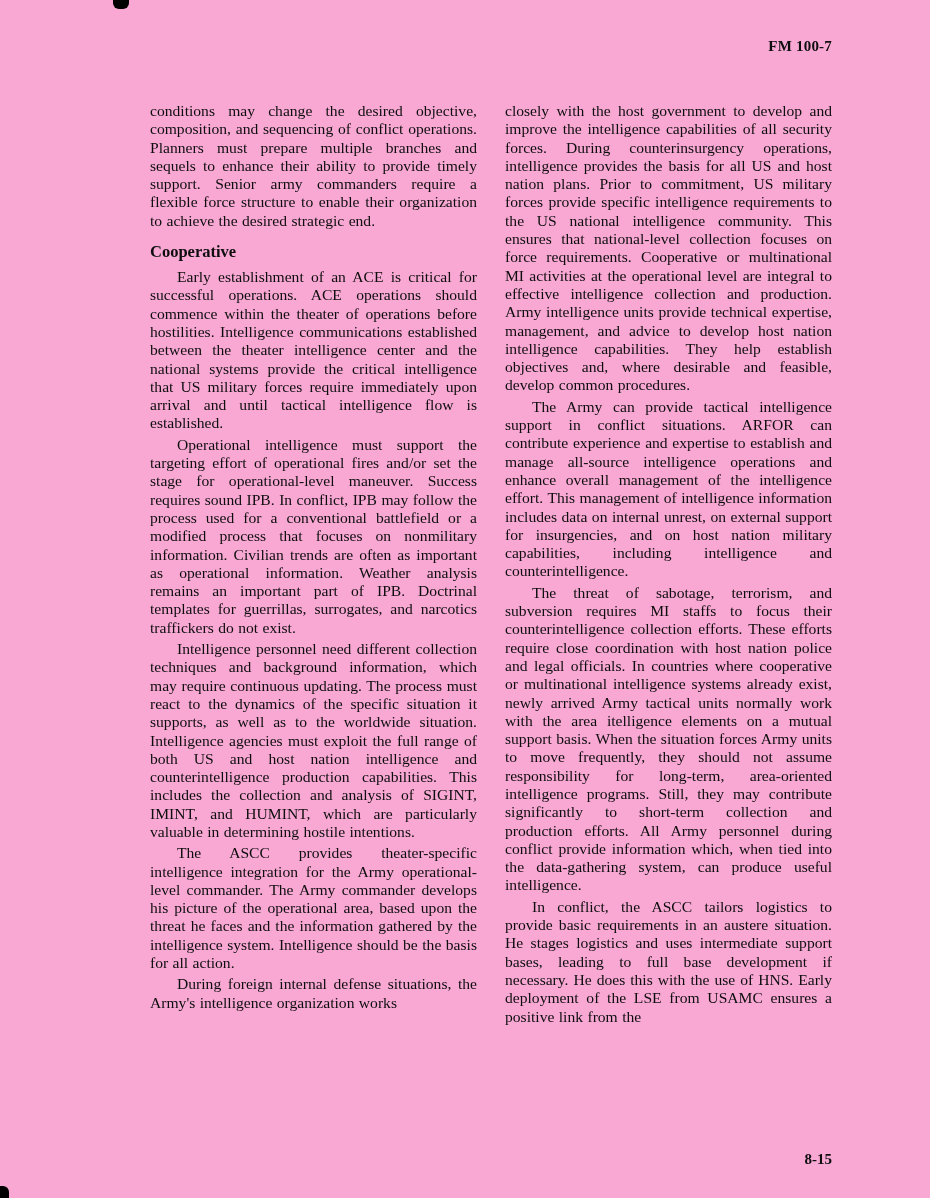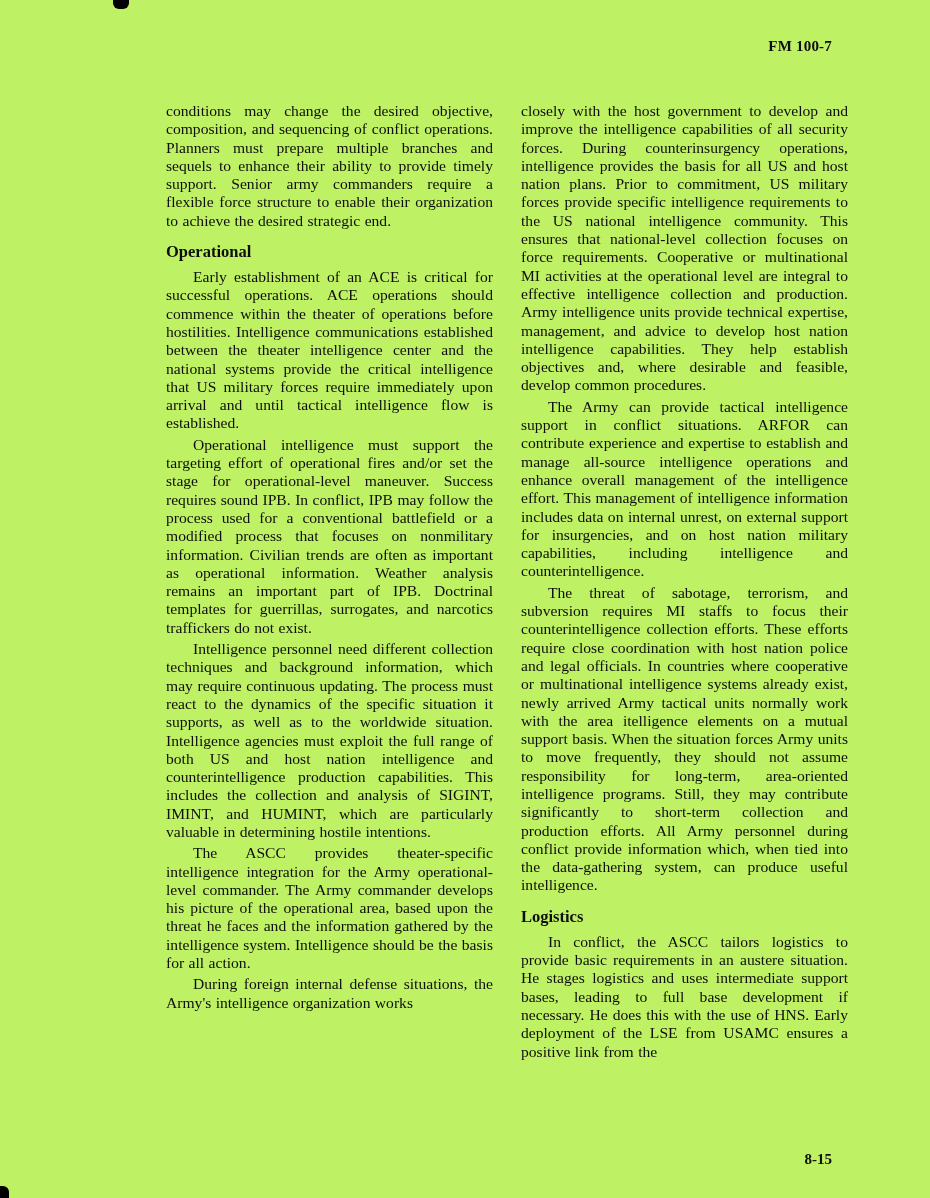--- a/index.html
+++ b/index.html
@@ -4,37 +4,37 @@
 <style>
   html, body {
     margin: 0;
     padding: 0;
     background: #e8e8e8;
   }
   .page {
     position: relative;
     width: 930px;
     height: 1198px;
-    background: #bef264;
+    background: #f9a8d4;
     font-family: "Liberation Serif", "DejaVu Serif", serif;
     color: #0e0e0e;
     overflow: hidden;
   }
   .doc-header {
     position: absolute;
     top: 38px;
     right: 98px;
     font-size: 15px;
     font-weight: bold;
     letter-spacing: 0.2px;
   }
   .columns {
     position: absolute;
     top: 102px;
-    left: 166px;
+    left: 150px;
     width: 683px;
     display: flex;
     gap: 28px;
   }
   .col {
     width: 327px;
     flex: 0 0 327px;
   }
   .para {
     margin: 0 0 3px 0;
@@ -87,33 +87,32 @@
   <div class="artifact artifact-bottom-left"></div>
 
   <div class="doc-header">
     <span>FM 100-7</span>
   </div>
 
   <div class="columns">
 
     <div class="col">
       <p class="para">conditions may change the desired objective, composition, and sequencing of conflict operations. Planners must prepare multiple branches and sequels to enhance their ability to provide timely support. Senior army commanders require a flexible force structure to enable their organization to achieve the desired strategic end.</p>
-      <h3 class="heading">Operational</h3>
+      <h3 class="heading">Cooperative</h3>
       <p class="para indent">Early establishment of an ACE is critical for successful operations. ACE operations should commence within the theater of operations before hostilities. Intelligence communications established between the theater intelligence center and the national systems provide the critical intelligence that US military forces require immediately upon arrival and until tactical intelligence flow is established.</p>
       <p class="para indent">Operational intelligence must support the targeting effort of operational fires and/or set the stage for operational-level maneuver. Success requires sound IPB. In conflict, IPB may follow the process used for a conventional battlefield or a modified process that focuses on nonmilitary information. Civilian trends are often as important as operational information. Weather analysis remains an important part of IPB. Doctrinal templates for guerrillas, surrogates, and narcotics traffickers do not exist.</p>
       <p class="para indent">Intelligence personnel need different collection techniques and background information, which may require continuous updating. The process must react to the dynamics of the specific situation it supports, as well as to the worldwide situation. Intelligence agencies must exploit the full range of both US and host nation intelligence and counterintelligence production capabilities. This includes the collection and analysis of SIGINT, IMINT, and HUMINT, which are particularly valuable in determining hostile intentions.</p>
       <p class="para indent">The ASCC provides theater-specific intelligence integration for the Army operational-level commander. The Army commander develops his picture of the operational area, based upon the threat he faces and the information gathered by the intelligence system. Intelligence should be the basis for all action.</p>
       <p class="para indent">During foreign internal defense situations, the Army's intelligence organization works</p>
     </div>
 
     <div class="col">
       <p class="para">closely with the host government to develop and improve the intelligence capabilities of all security forces. During counterinsurgency operations, intelligence provides the basis for all US and host nation plans. Prior to commitment, US military forces provide specific intelligence requirements to the US national intelligence community. This ensures that national-level collection focuses on force requirements. Cooperative or multinational MI activities at the operational level are integral to effective intelligence collection and production. Army intelligence units provide technical expertise, management, and advice to develop host nation intelligence capabilities. They help establish objectives and, where desirable and feasible, develop common procedures.</p>
       <p class="para indent">The Army can provide tactical intelligence support in conflict situations. ARFOR can contribute experience and expertise to establish and manage all-source intelligence operations and enhance overall management of the intelligence effort. This management of intelligence information includes data on internal unrest, on external support for insurgencies, and on host nation military capabilities, including intelligence and counterintelligence.</p>
       <p class="para indent">The threat of sabotage, terrorism, and subversion requires MI staffs to focus their counterintelligence collection efforts. These efforts require close coordination with host nation police and legal officials. In countries where cooperative or multinational intelligence systems already exist, newly arrived Army tactical units normally work with the area itelligence elements on a mutual support basis. When the situation forces Army units to move frequently, they should not assume responsibility for long-term, area-oriented intelligence programs. Still, they may contribute significantly to short-term collection and production efforts. All Army personnel during conflict provide information which, when tied into the data-gathering system, can produce useful intelligence.</p>
-      <h3 class="heading">Logistics</h3>
       <p class="para indent">In conflict, the ASCC tailors logistics to provide basic requirements in an austere situation. He stages logistics and uses intermediate support bases, leading to full base development if necessary. He does this with the use of HNS. Early deployment of the LSE from USAMC ensures a positive link from the</p>
     </div>
 
   </div>
 
   <div class="doc-footer">
     <span>8-15</span>
   </div>
 
 </div>

